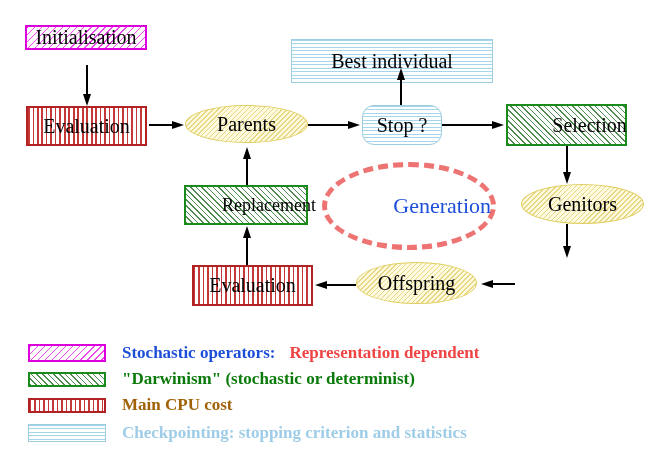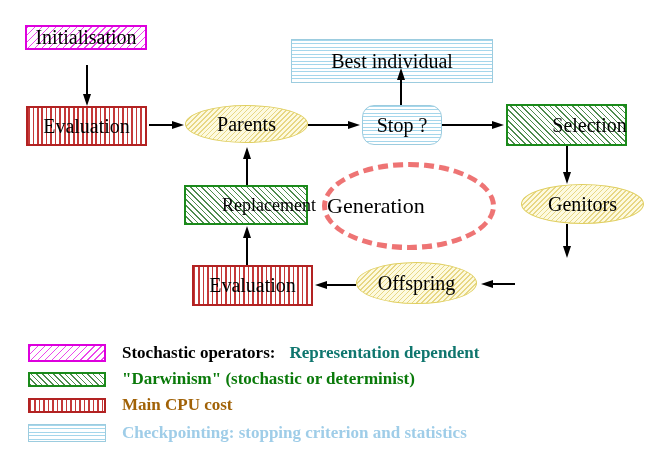--- a/index.html
+++ b/index.html
@@ -35,22 +35,22 @@
   .ellipse-yellow{
     border:1.5px solid #e0cf60;border-radius:50%;
     background-color:#fdfadf;
     background-image:repeating-linear-gradient(135deg,rgba(226,206,110,.8) 0,rgba(226,206,110,.8) 1px,transparent 1px,transparent 3.5px);
   }
   .rounded{border-radius:12px;}
 
   
   .gen-ellipse{
     position:absolute;border:5px dashed #ee7474;border-radius:50%;
-    display:flex;align-items:center;justify-content:flex-start;
-    color:#000000;font-size:22px;box-sizing:border-box;background:transparent;
+    display:flex;align-items:center;justify-content:flex-end;
+    color:#1d4ed8;font-size:22px;box-sizing:border-box;background:transparent;
   }
 
   
   .aline{position:absolute;background:#000;}
   .ah{position:absolute;width:0;height:0;}
   .ah-right{border-top:4.5px solid transparent;border-bottom:4.5px solid transparent;border-left:12px solid #000;}
   .ah-left{border-top:4.5px solid transparent;border-bottom:4.5px solid transparent;border-right:12px solid #000;}
   .ah-up{border-left:4.5px solid transparent;border-right:4.5px solid transparent;border-bottom:12px solid #000;}
   .ah-down{border-left:4.5px solid transparent;border-right:4.5px solid transparent;border-top:12px solid #000;}
 
@@ -163,22 +163,22 @@
   </div>
 
   <div>
     <div class="aline" style="left:246px;top:159px;width:2px;height:26px;"></div>
     <div class="ah ah-up" style="left:242.5px;top:147px;"></div>
   </div>
 
   <div>
     <div class="swatch hatch-magenta" style="top:344px;height:18px;"></div>
     <div class="leg-label" style="top:344px;height:18px;">
-      <span style="color:#000000;">Stochastic operators:</span>
-      <span class="part2" style="color:#0f766e;">Representation dependent</span>
+      <span style="color:#1d4ed8;">Stochastic operators:</span>
+      <span class="part2" style="color:#ef4444;">Representation dependent</span>
     </div>
 
     <div class="swatch hatch-green" style="top:372px;height:15px;"></div>
     <div class="leg-label" style="top:370px;height:18px;color:#0a7a0a;">
       <span>"Darwinism" (stochastic or determinist)</span>
     </div>
 
     <div class="swatch stripes-red" style="top:398px;height:15px;"></div>
     <div class="leg-label" style="top:396px;height:18px;color:#a16207;">
       <span>Main CPU cost</span>

